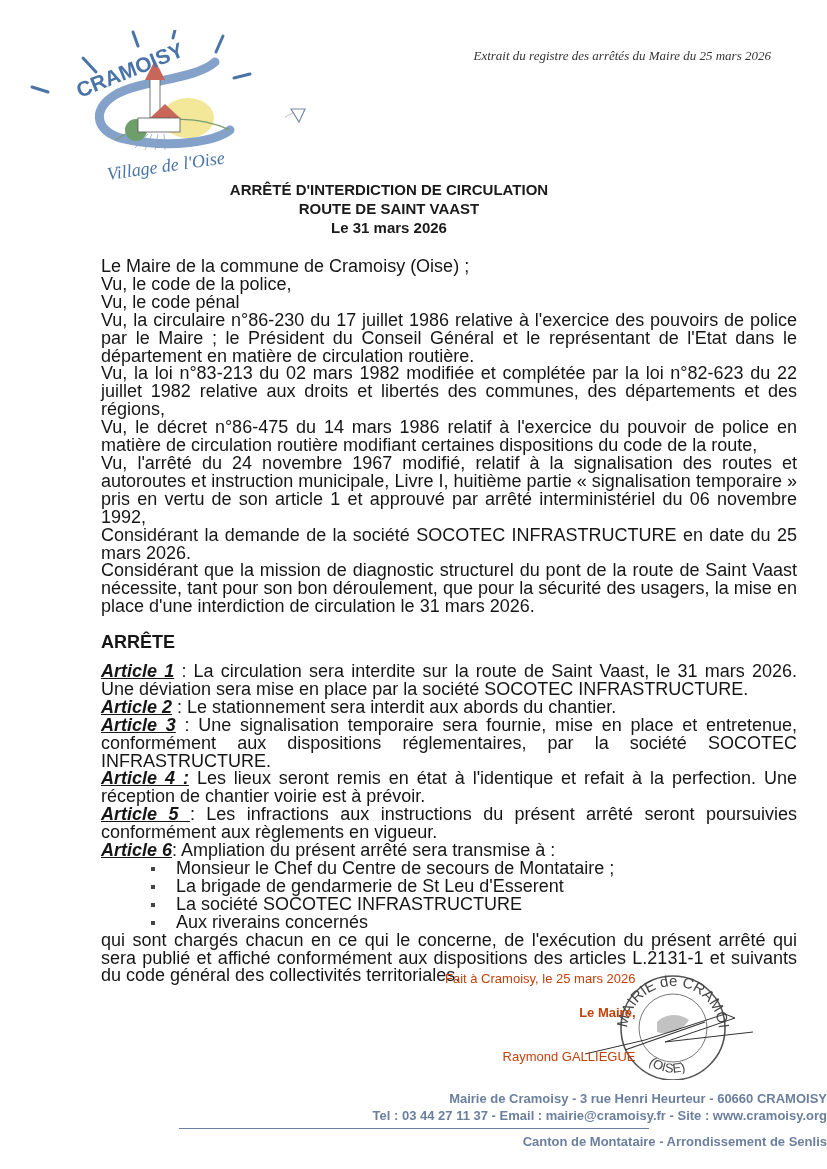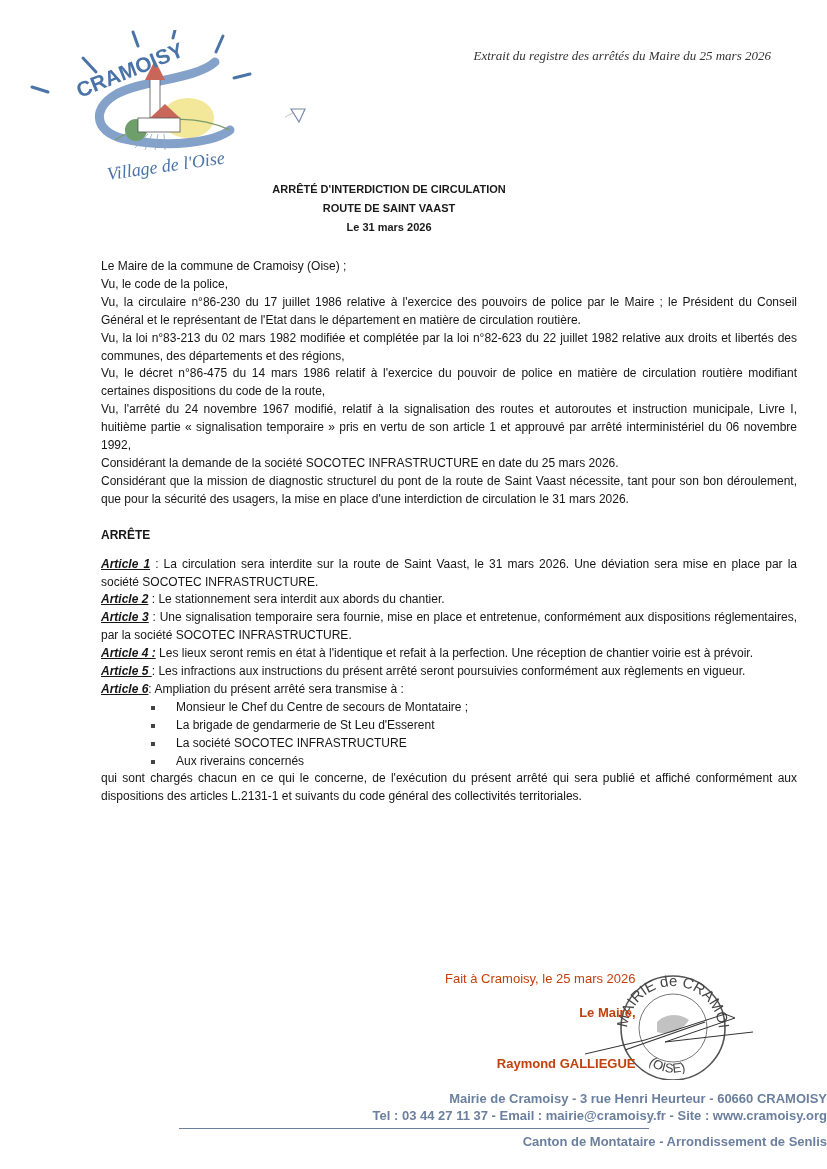--- a/index.html
+++ b/index.html
@@ -1,30 +1,30 @@
 <!DOCTYPE html>
 <html><head>
 <meta charset="utf-8">
 <style>
   html, body { margin: 0; padding: 0; background: #ffffff; }
   body { width: 827px; height: 1169px; position: relative; overflow: hidden; font-family: "Liberation Sans", sans-serif; color: #151515; }
   .logo { position: absolute; left: 20px; top: 30px; width: 300px; height: 160px; }
   .mark { position: absolute; left: 285px; top: 106px; width: 24px; height: 20px; }
   .extract { position: absolute; right: 56px; top: 48px; font-family: "Liberation Serif", serif; font-style: italic; font-size: 13px; color: #333; }
-  .title { position: absolute; left: 0; width: 778px; top: 180px; text-align: center; font-weight: bold; font-size: 11px; line-height: 19px; color: #1a1a1a; }
-  .body { position: absolute; left: 101px; width: 696px; top: 258px; font-size: 12px; line-height: 17.9px; color: #161616; }
+  .title { position: absolute; left: 0; width: 778px; top: 180px; text-align: center; font-weight: bold; font-size: 15px; line-height: 19px; color: #1a1a1a; }
+  .body { position: absolute; left: 101px; width: 696px; top: 258px; font-size: 18px; line-height: 17.9px; color: #161616; }
   .body p { margin: 0; text-align: justify; }
   .arrete-head { text-align: right; font-weight: bold; margin: 18px 0 11px 0 !important; }
   .art-label { font-weight: bold; font-style: italic; text-decoration: underline; margin-top: 34px; }
   .bullets { list-style: none; margin: 0; padding: 0 0 0 50px; }
   .bullets li { position: relative; padding-left: 25px; }
   .bullets li::before { content: ""; position: absolute; left: 0; top: 7px; width: 4px; height: 4px; background: #444; }
   .sign { position: absolute; left: 445px; top: 970px; font-size: 13px; line-height: 17px; color: #c2410c; text-align: right; }
   .sign .maire { font-weight: bold; margin-top: 17px; }
-  .sign .name { font-weight: bold; margin-top: 34px; padding-left: 32px; }
+  .sign .name { font-weight: normal; margin-top: 27px; padding-left: 32px; }
   .stamp { position: absolute; left: 585px; top: 970px; width: 170px; height: 110px; }
   .footer { position: absolute; left: 0; width: 827px; top: 1090px; text-align: right; font-weight: bold; color: #6b7f9e; font-size: 13px; line-height: 17px; }
   .footer .rule { width: 470px; height: 1px; background: #6b7f9e; margin: 4px auto 4px auto; }
 </style>
 </head>
 <body>
 
 <div class="logo">
   <svg width="300" height="160" viewBox="0 0 300 160">
     <g stroke="#4a74a8" stroke-width="3" stroke-linecap="round">
@@ -65,20 +65,21 @@
 
 <div class="title">
   <div>ARRÊTÉ D'INTERDICTION DE CIRCULATION</div>
   <div>ROUTE DE SAINT VAAST</div>
   <div>Le 31 mars 2026</div>
 </div>
 
 <div class="body">
   <p>Le Maire de la commune de Cramoisy (Oise) ;</p>
   <p>Vu, le code de la police,</p>
+  <p>Vu, le code pénal</p>
   <p>Vu, la circulaire n°86-230 du 17 juillet 1986 relative à l'exercice des pouvoirs de police par le Maire ; le Président du Conseil Général et le représentant de l'Etat dans le département en matière de circulation routière.</p>
   <p>Vu, la loi n°83-213 du 02 mars 1982 modifiée et complétée par la loi n°82-623 du 22 juillet 1982 relative aux droits et libertés des communes, des départements et des régions,</p>
   <p>Vu, le décret n°86-475 du 14 mars 1986 relatif à l'exercice du pouvoir de police en matière de circulation routière modifiant certaines dispositions du code de la route,</p>
   <p>Vu, l'arrêté du 24 novembre 1967 modifié, relatif à la signalisation des routes et autoroutes et instruction municipale, Livre I, huitième partie « signalisation temporaire » pris en vertu de son article 1 et approuvé par arrêté interministériel du 06 novembre 1992,</p>
   <p>Considérant la demande de la société SOCOTEC INFRASTRUCTURE en date du 25 mars 2026.</p>
   <p>Considérant que la mission de diagnostic structurel du pont de la route de Saint Vaast nécessite, tant pour son bon déroulement, que pour la sécurité des usagers, la mise en place d'une interdiction de circulation le 31 mars 2026.</p>
 
   <p class="arrete-head">ARRÊTE</p>
 
   <p><span class="art-label">Article 1</span><span> : </span><span>La circulation sera interdite sur la route de Saint Vaast, le 31 mars 2026. Une déviation sera mise en place par la société SOCOTEC INFRASTRUCTURE.</span></p>

